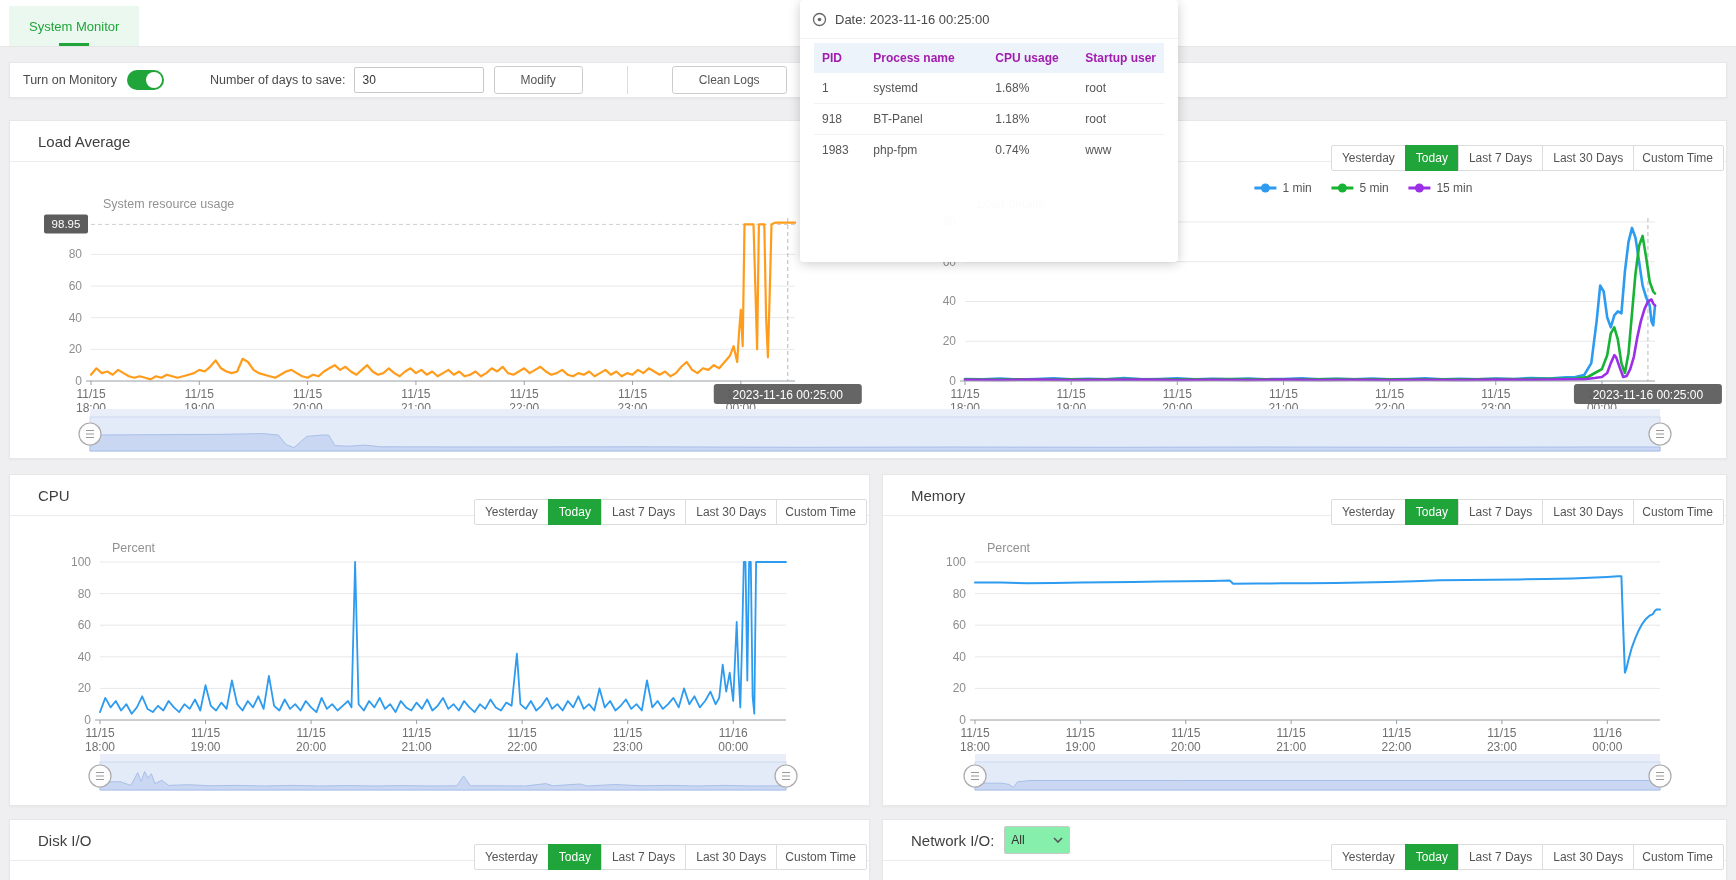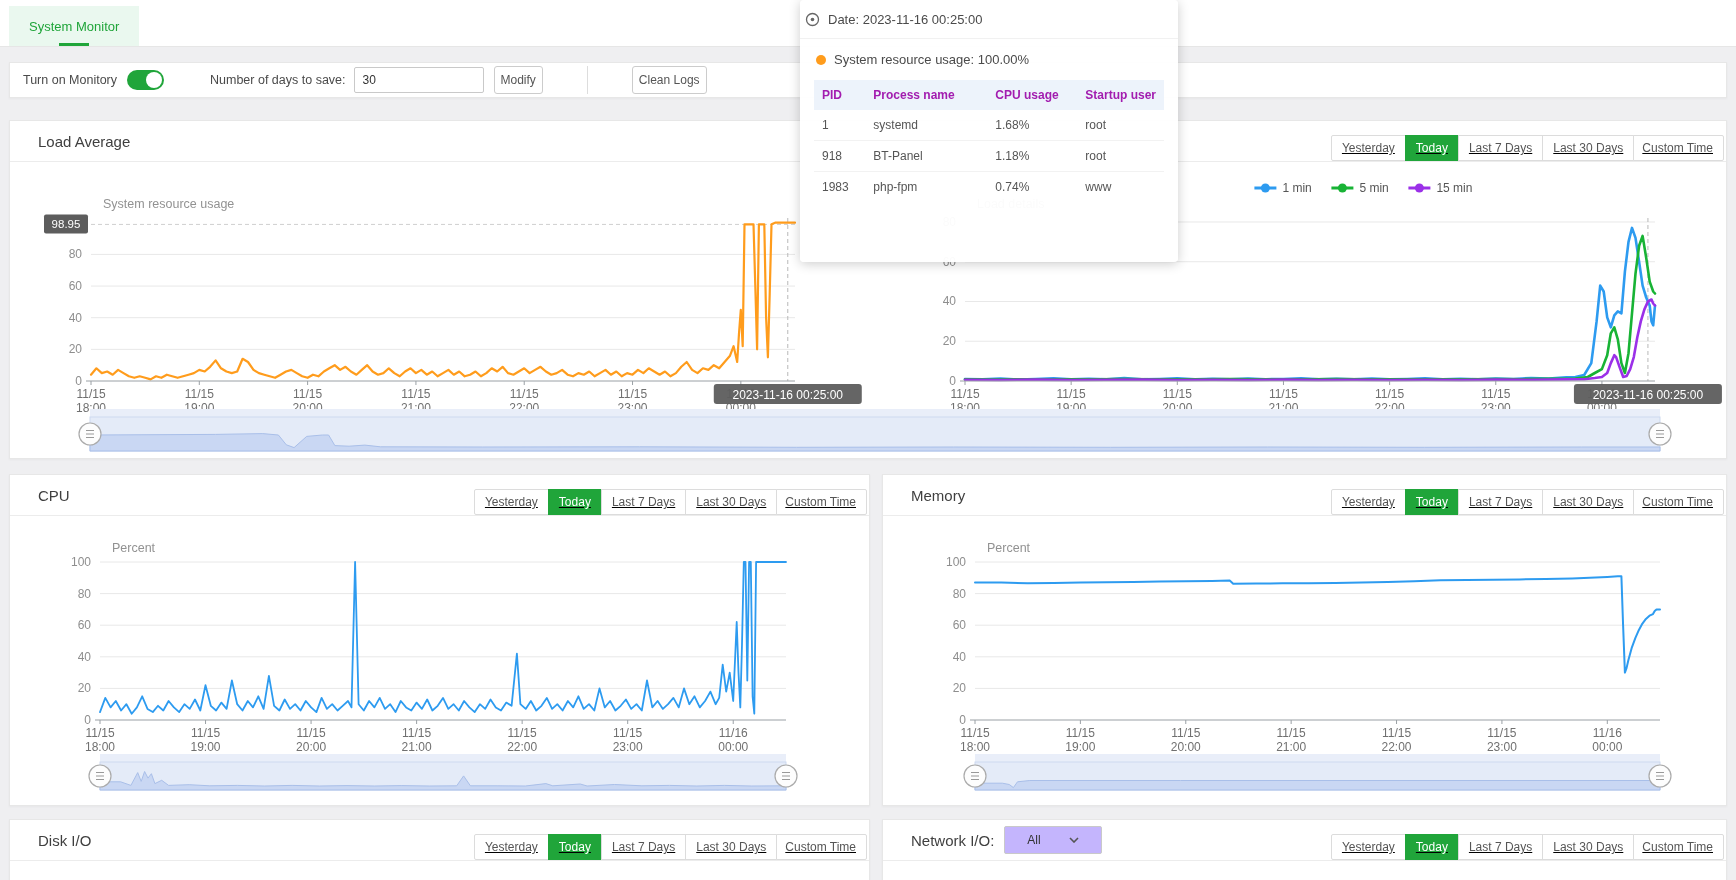--- a/index.html
+++ b/index.html
@@ -13,41 +13,41 @@
   .tab-underline{position:absolute;bottom:0;left:50%;transform:translateX(-50%);width:30px;height:3px;background:var(--green);}
   .card{position:absolute;background:#fff;border:1px solid #e7e7e7;box-sizing:border-box;box-shadow:0 1px 2px rgba(0,0,0,.04);z-index:1;}
   .card-head{position:relative;height:40px;border-bottom:1px solid #ececec;display:flex;align-items:center;}
   .card-title{font-size:15px;color:#3f3f3f;margin-left:28px;white-space:nowrap;}
   .toolbar{left:9px;top:62px;width:1718px;height:36px;display:flex;align-items:center;padding-left:13px;}
   .tb-label{font-size:12.5px;color:#4a4a4a;white-space:nowrap;}
   .toggle{position:relative;display:inline-block;width:37px;height:20px;border-radius:10px;background:var(--green);margin-left:10px;cursor:pointer;}
   .toggle .knob{position:absolute;top:2px;right:2px;width:16px;height:16px;border-radius:50%;background:#fff;}
   .tb-label.days{margin-left:46px;}
   .tb-input{margin-left:8px;width:112px;height:24px;border:1px solid #c9c9c9;border-radius:2px;padding:0 8px;font-size:12px;color:#333;font-family:inherit;}
-  .tb-btn{margin-left:10px;height:28px;padding:0 6px;background:#fff;border:1px solid #ccc;border-radius:3px;font-size:12px;color:#555;cursor:pointer;font-family:inherit;}
+  .tb-btn{margin-left:10px;height:28px;padding:0 26px;background:#fff;border:1px solid #ccc;border-radius:3px;font-size:12px;color:#555;cursor:pointer;font-family:inherit;}
   .vdiv{margin-left:44px;height:28px;border-left:1px solid #ddd;}
   .vdiv + .tb-btn{margin-left:44px;}
   .load-card{left:9px;top:120px;width:1718px;height:339px;}
   .cpu-card{left:9px;top:474px;width:861px;height:332px;}
   .mem-card{left:882px;top:474px;width:845px;height:332px;}
   .disk-card{left:9px;top:819px;width:861px;height:200px;}
   .net-card{left:882px;top:819px;width:845px;height:200px;}
-  .time-filter{position:absolute;right:2px;top:14px;display:flex;text-decoration:underline;}
+  .time-filter{position:absolute;right:2px;top:24px;display:flex;}
   .tf-btn{height:26px;padding:0 10px;font-size:12px;color:#555;background:#fff;border:1px solid #dcdcdc;margin-left:-1px;cursor:pointer;white-space:nowrap;font-family:inherit;}
   .tf-btn:first-child{border-radius:2px 0 0 2px;margin-left:0;}
   .tf-btn:last-child{border-radius:0 2px 2px 0;padding-left:8px;}
   .tf-btn.active{background:var(--green);border-color:var(--green);color:#fff;}
-  .select{display:flex;align-items:center;justify-content:space-between;margin-left:10px;width:52px;height:26px;border:1px solid #c9c9c9;border-radius:2px;padding:0 22px;font-size:12px;color:#333;cursor:pointer;background:#c4b5fd;}
+  .select{display:flex;align-items:center;justify-content:space-between;margin-left:10px;width:52px;height:26px;border:1px solid #c9c9c9;border-radius:2px;padding:0 6px;font-size:12px;color:#333;cursor:pointer;background:#86efac;}
   svg.chart{position:absolute;z-index:5;}
   #svg-load{left:9px;top:160px;}
   #svg-cpu{left:9px;top:520px;}
   #svg-mem{left:882px;top:520px;}
   .tooltip{position:absolute;left:800px;top:0;width:378px;min-height:252px;background:rgba(255,255,255,.96);box-shadow:0 2px 12px rgba(0,0,0,.2);border-radius:4px;z-index:60;padding-bottom:10px;}
   .tt-row{display:flex;align-items:center;gap:8px;font-size:13px;color:#4a4a4a;}
-  .tt-date{padding:12px 5px 11px;border-bottom:1px solid #f1f1f1;}
+  .tt-date{padding:12px 12px 11px;border-bottom:1px solid #f1f1f1;}
   .tt-usage{padding:13px 16px 9px;}
   .dot{width:10px;height:10px;border-radius:50%;display:inline-block;}
   .tt-table{border-collapse:collapse;margin:4px 14px 0;width:calc(100% - 28px);font-size:12px;}
   .tt-table th{background:#edf3fb;color:#a21caf;text-align:left;padding:8px 8px;font-weight:bold;white-space:nowrap;}
   .tt-table td{color:#555;padding:8px 8px;border-top:1px solid #f2f2f2;white-space:nowrap;}
   .tt-table tr:first-child td{border-top:none;}
   .tt-table th:nth-child(1){width:50px;}
   .tt-table th:nth-child(2){width:148px;}
   .tt-table th:nth-child(3){width:92px;}
 </style>
@@ -358,24 +358,20 @@
 </div>
 
 <div class="tooltip">
   <div class="tt-row tt-date">
     <svg width="15" height="15" viewBox="0 0 15 15">
       <circle cx="7.5" cy="7.5" r="6" fill="none" stroke="#666" stroke-width="1.3"></circle>
       <circle cx="7.5" cy="7.5" r="1.8" fill="#666"></circle>
     </svg>
     <span>Date: 2023-11-16 00:25:00</span>
   </div>
-  <div class="tt-row tt-usage">
-    <i class="dot" id="usage-dot" style="background: rgb(255, 156, 28);"></i>
-    <span>System resource usage: 100.00%</span>
-  </div>
   <table class="tt-table">
     <thead id="tt-thead">
         <tr>
           <th>PID</th>
           <th>Process name</th>
           <th>CPU usage</th>
           <th>Startup user</th>
         </tr>
       </thead>
     <tbody id="tt-tbody">

